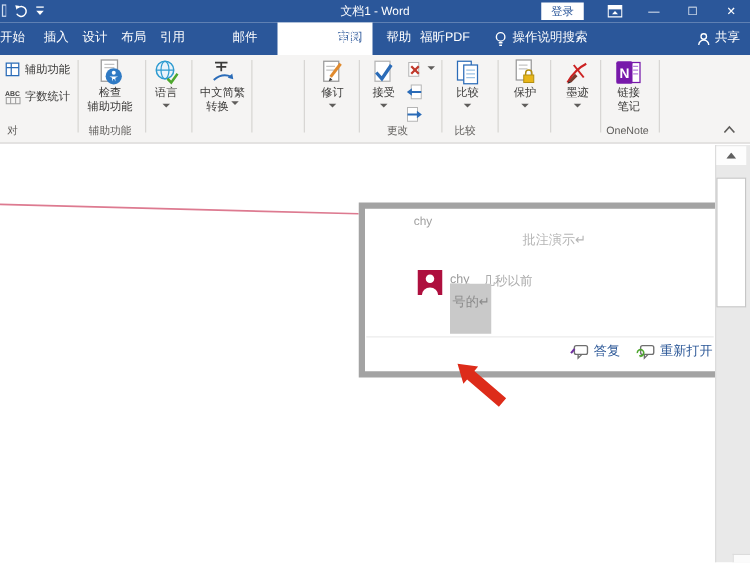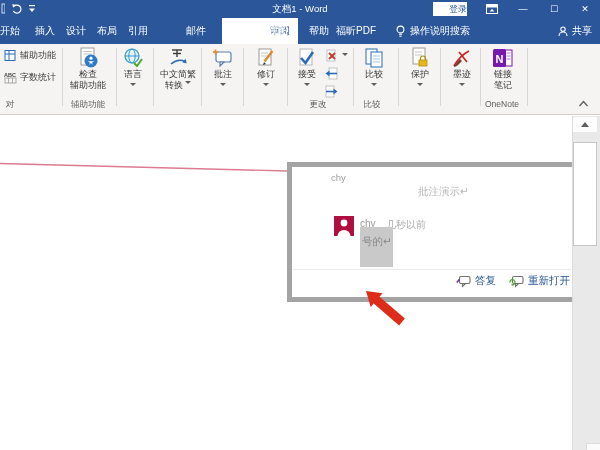--- a/index.html
+++ b/index.html
@@ -4,21 +4,21 @@
 <style>
   html,body{margin:0;padding:0;}
   #app{position:relative;width:600px;height:450px;overflow:hidden;background:#fff;
        font-family:"Liberation Sans","DejaVu Sans",sans-serif;-webkit-font-smoothing:antialiased;}
   
   #titlebar{position:absolute;left:0;top:0;width:600px;height:18px;background:#2b579a;}
   .qat-ico{position:absolute;top:3px;color:#fff;}
   #win-title{position:absolute;top:3px;left:50%;transform:translateX(-50%);
              font-size:9.5px;color:#fff;white-space:nowrap;}
   #signin{position:absolute;left:433px;top:2px;width:34px;height:14px;background:#fff;
-          color:#2b579a;font-size:9px;text-align:right;line-height:14px;cursor:default;}
+          color:#2b579a;font-size:9px;text-align:center;line-height:14px;cursor:default;}
   .winctl{position:absolute;top:0;width:22px;height:18px;color:#fff;font-size:9px;
           text-align:center;line-height:18px;}
   
   #tabrow{position:absolute;left:0;top:18px;width:600px;height:26px;background:#2b579a;}
   .tab{position:absolute;top:0;height:26px;line-height:26px;text-align:center;
        font-size:10px;color:#fff;white-space:nowrap;}
   .tab.active{background:#fff;color:#2b579a;}
   #tellme{position:absolute;left:410px;top:0;height:26px;line-height:26px;font-size:10px;color:#fff;}
   #share{position:absolute;right:8px;top:0;height:26px;line-height:26px;font-size:10px;color:#fff;
          display:flex;align-items:center;gap:4px;}
@@ -189,32 +189,20 @@
           <line x1="6" y1="6.5" x2="14" y2="6.5" stroke="#3b3a39" stroke-width="1.4"></line>
           <path d="M4 17 Q11 11 18 14.5" fill="none" stroke="#2b6cb8" stroke-width="1.6"></path>
           <polygon points="18.8,11.8 19.6,16.4 15.2,15.2" fill="#2b6cb8"></polygon>
         </svg>
       </span>
       <span class="bl"><span>中文简繁</span><br>
       <span>转换</span><span class="caret-inline"></span></span>
     </div>
     <span class="vsep" style="left:201px;"></span>
 
-    <div class="bb" style="left:203px;width:40px;">
-      <span>
-        <svg width="22" height="22" viewBox="0 0 22 22">
-          <rect x="4" y="5" width="15" height="10" rx="2" fill="#fff" stroke="#5a7fae" stroke-width="1.2"></rect>
-          <polygon points="8,15 8,19 12,15" fill="#fff" stroke="#5a7fae" stroke-width="1.2"></polygon>
-          <line x1="3.5" y1="2.5" x2="3.5" y2="7.5" stroke="#e08a2e" stroke-width="1.6"></line>
-          <line x1="1" y1="5" x2="6" y2="5" stroke="#e08a2e" stroke-width="1.6"></line>
-        </svg>
-      </span>
-      <span class="bl">批注</span>
-      <span class="caret"></span>
-    </div>
     <span class="vsep" style="left:243px;"></span>
 
     <div class="bb" style="left:246px;width:40px;">
       <span>
         <svg width="22" height="22" viewBox="0 0 22 22">
           <rect x="4" y="2" width="12" height="16" fill="#fff" stroke="#9a9a9a" stroke-width="1"></rect>
           <line x1="6" y1="6" x2="13" y2="6" stroke="#c3c3c3" stroke-width="1"></line>
           <line x1="6" y1="9" x2="13" y2="9" stroke="#c3c3c3" stroke-width="1"></line>
           <line x1="17.5" y1="4" x2="9.5" y2="14.5" stroke="#e08a2e" stroke-width="2.4"></line>
           <polygon points="9,15 8,18 11,17" fill="#3b3a39"></polygon>

